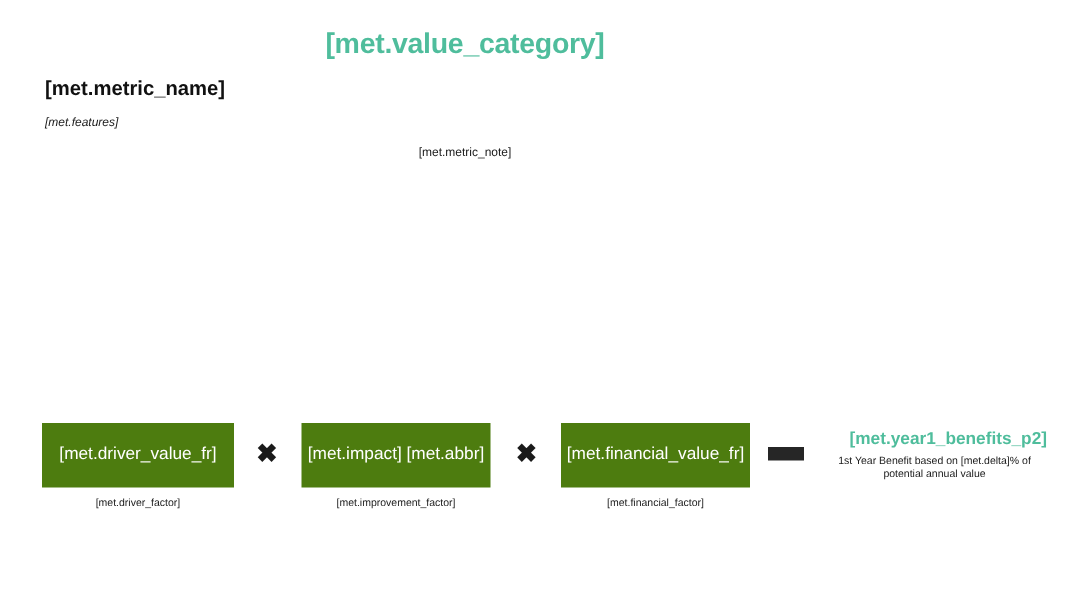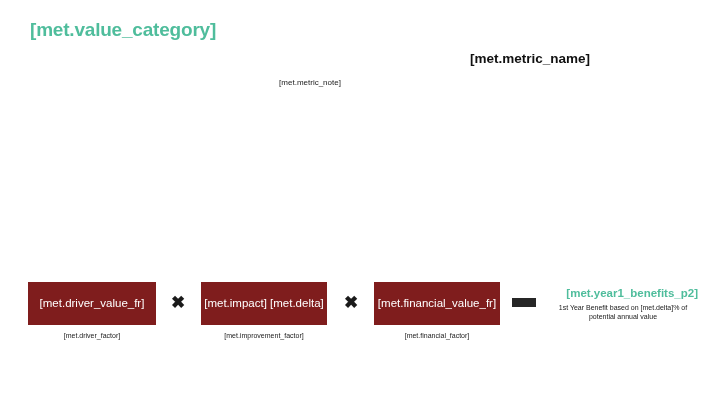--- a/index.html
+++ b/index.html
@@ -28,29 +28,29 @@
     top: 20px;
     width: 560px;
   }
   .value-category {
     font-size: 19px;
     font-weight: bold;
     color: #4fbd9c;
     line-height: 1.1;
     letter-spacing: -0.2px;
     white-space: nowrap;
+    text-align: center;
   }
   .metric-name {
     font-size: 13.5px;
     font-weight: bold;
     color: #111111;
     margin-top: 11px;
     line-height: 1.1;
     white-space: nowrap;
-    text-align: right;
   }
   .metric-description {
     font-size: 8px;
     color: #1a1a1a;
     margin-top: 11px;
     line-height: 1.2;
     white-space: nowrap;
   }
   .metric-features {
     font-size: 8px;
@@ -76,21 +76,21 @@
     top: 282px;
     width: 720px;
     height: 70px;
   }
 
   .node {
     position: absolute;
     top: 0;
   }
   .node-box {
-    background: #7f1d1d;
+    background: #4d7c0f;
     color: #ffffff;
     font-size: 11.5px;
     line-height: 1.25;
     text-align: center;
     display: flex;
     align-items: center;
     justify-content: center;
     padding: 4px 3px;
     box-sizing: border-box;
     height: 43px;
@@ -163,34 +163,35 @@
   }
 </style>
 </head>
 <body>
 
 <div class="slide">
 
   <div class="header-block">
     <div class="value-category">[met.value_category]</div>
     <div class="metric-name">[met.metric_name]</div>
+    <div class="metric-features">[met.features]</div>
     <div class="metric-note">[met.metric_note]</div>
   </div>
 
   <div class="formula-row">
 
     <div class="node" id="node-driver">
       <div class="node-box">[met.driver_value_fr]</div>
       <div class="node-caption">[met.driver_factor]</div>
     </div>
 
     <div class="operator op-times" id="op-times-1">✖</div>
 
     <div class="node" id="node-impact">
-      <div class="node-box">[met.impact] [met.delta]</div>
+      <div class="node-box">[met.impact] [met.abbr]</div>
       <div class="node-caption">[met.improvement_factor]</div>
     </div>
 
     <div class="operator op-times" id="op-times-2">✖</div>
 
     <div class="node" id="node-financial">
       <div class="node-box">[met.financial_value_fr]</div>
       <div class="node-caption">[met.financial_factor]</div>
     </div>
 

